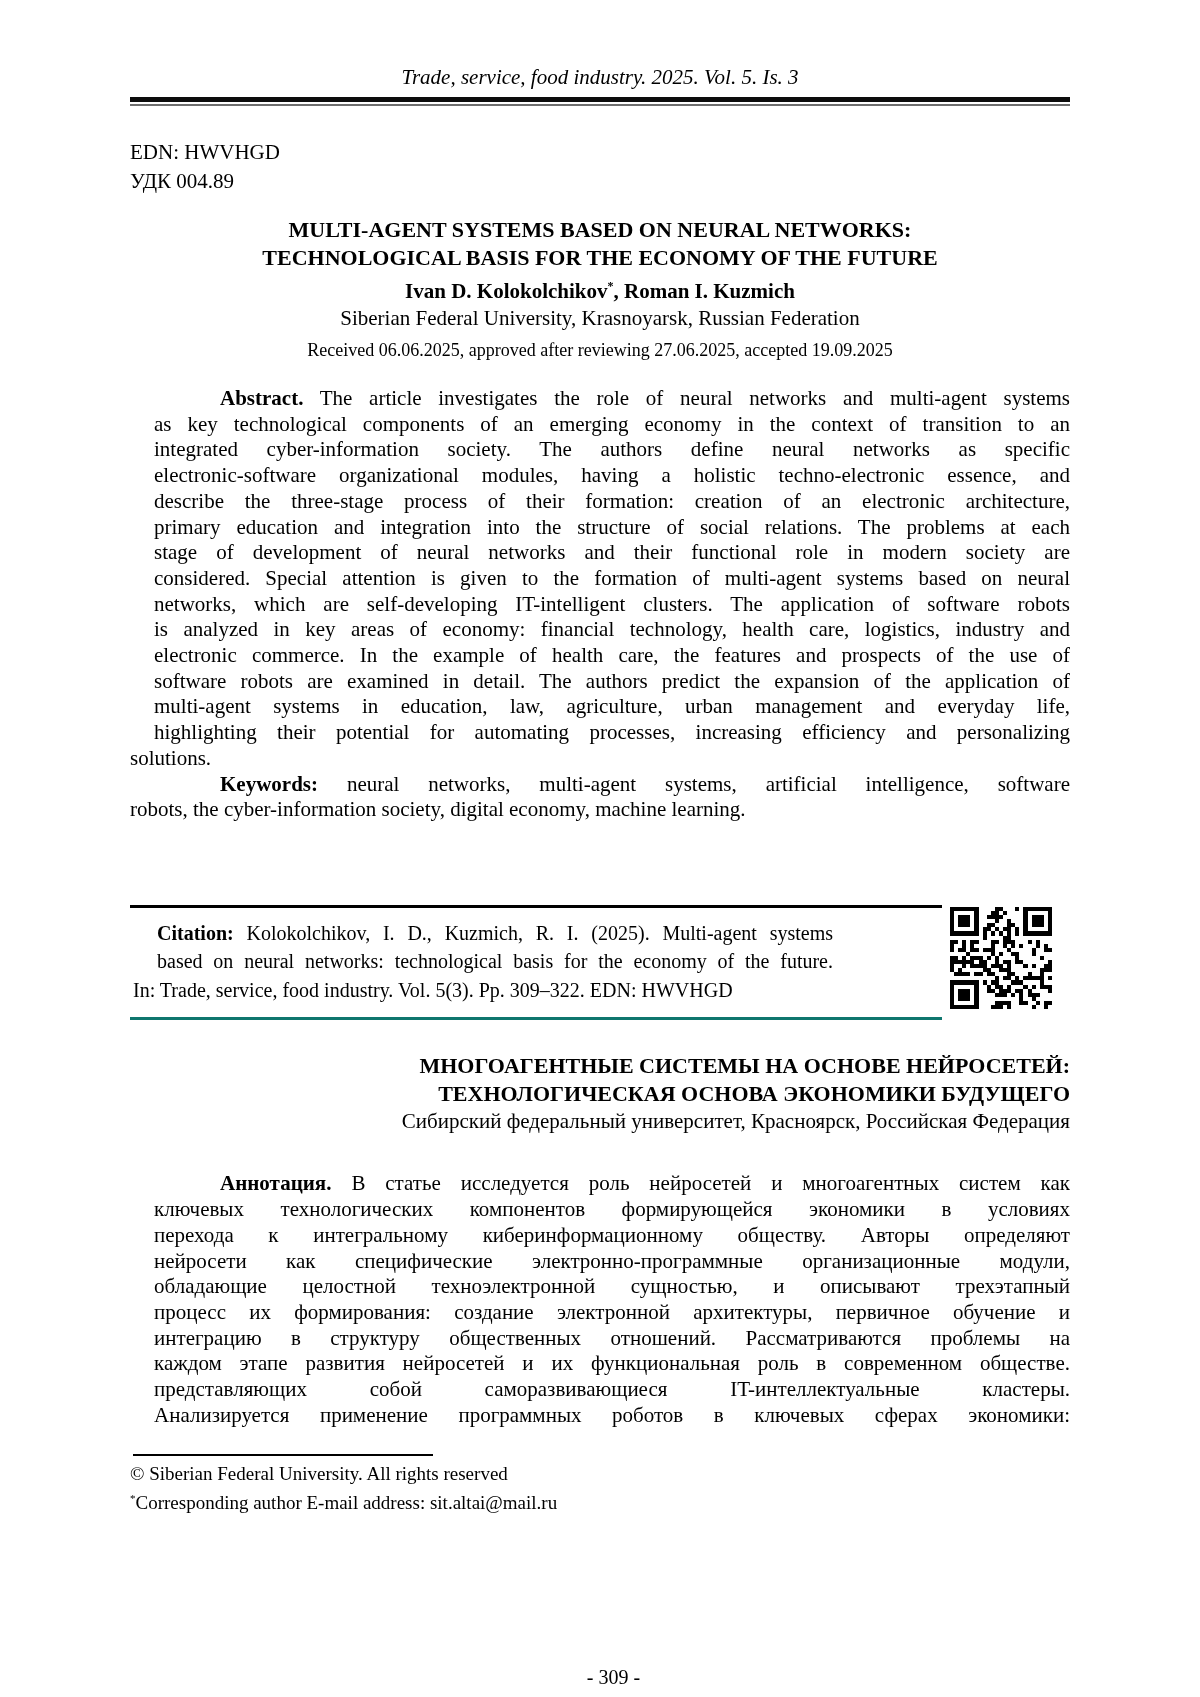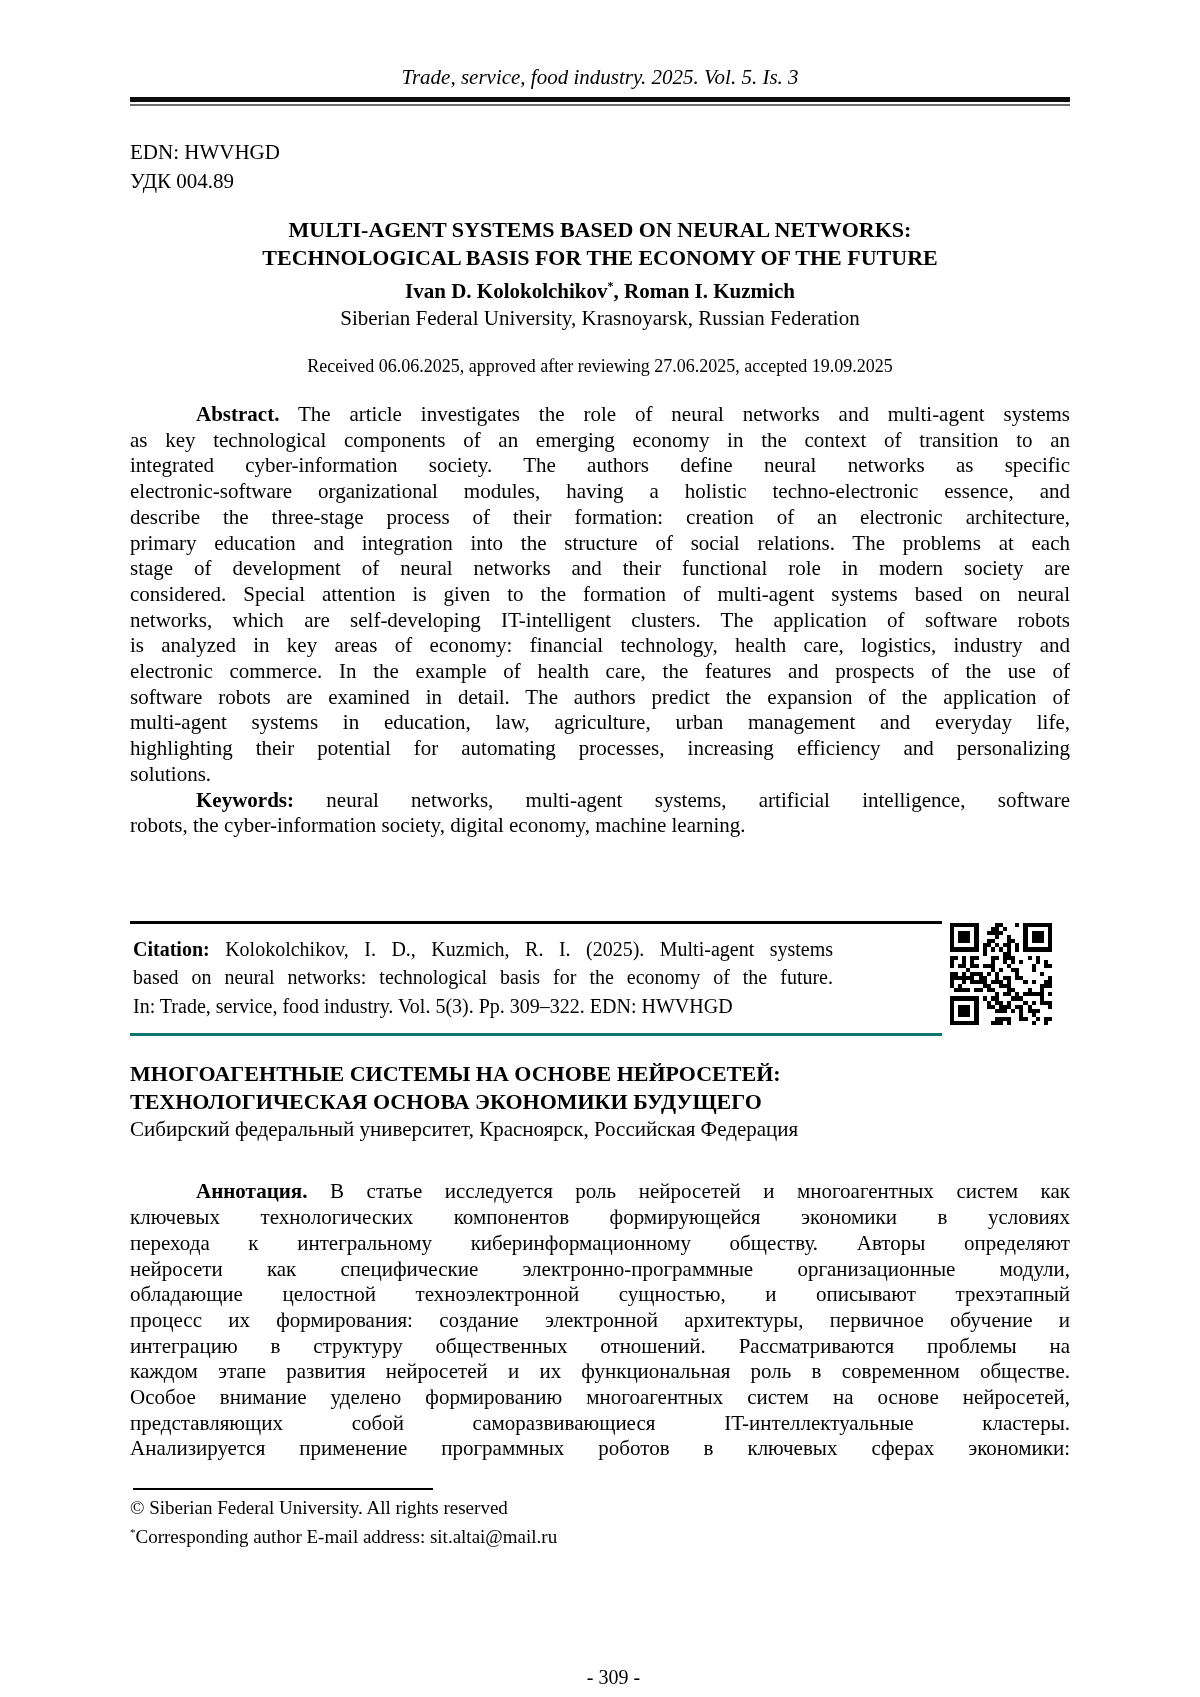--- a/index.html
+++ b/index.html
@@ -20,42 +20,42 @@
   .header-rule-thin  { margin-top:2px; height:2px; background:#6e6e6e; }
 
   .codes { margin-top:32px; font-size:21px; line-height:29px; }
 
   .title-block { margin-top:20px; text-align:center; }
   .title-line { font-weight:bold; font-size:22px; line-height:28px; }
   .authors-line { font-weight:bold; font-size:21px; line-height:28px; }
   .affiliation-line { font-size:21px; line-height:27px; }
   .sup-star { vertical-align:super; font-size:12px; }
 
-  .received-line { margin-top:23px; text-align:center; font-size:18px; line-height:23px; }
+  .received-line { margin-top:7px; text-align:center; font-size:18px; line-height:23px; }
 
   
   .para { margin-top:24px; font-size:21px; }
-  .jl   { text-align:justify; text-align-last:justify; line-height:25.7px; min-height:25.7px; }
+  .jl   { text-align:justify; text-align-last:justify; line-height:25.7px; min-height:25.7px;margin-left:24px; }
   .jl-n { text-align:left; line-height:25.7px; min-height:25.7px; }
   .ind  { display:inline-block; width:66px; }
   b.lbl { font-weight:bold; }
 
   
   .citation-row { position:relative; margin-top:82px; }
   .citation-box {
     width:812px; box-sizing:border-box;
     border-top:3px solid #000; border-bottom:3px solid #0f766e;
     padding:11px 0 13px 3px;
   }
   .citation-text { width:700px; font-size:20px; }
   .citation-text .jl, .citation-text .jl-n { line-height:28.5px; min-height:28.5px; }
   .qr { position:absolute; left:820px; top:2px; width:102px; height:102px; }
   .qr svg { width:102px; height:102px; shape-rendering:crispEdges; display:block; }
 
-  .russian-block { margin-top:24px; text-align:left; }
+  .russian-block { margin-top:32px; text-align:right; }
 
   .annotation { margin-top:36px; font-size:21px; }
 
   
   .footnote { margin-top:26px; }
   .footnote-rule { width:300px; height:2px; background:#000; margin-left:3px; }
   .footnote-line { font-size:19px; line-height:25px; margin-top:5px; }
   .footnote-line:last-child { margin-top:0; }
   .fsup { vertical-align:super; font-size:11px; }
 
@@ -426,21 +426,20 @@
     <div class="annotation">
       <div class="jl"><span class="ind"></span><b class="lbl">Аннотация.</b> <span>В статье исследуется роль нейросетей и многоагентных систем как</span></div>
       <div>
           <div class="jl">ключевых технологических компонентов формирующейся экономики в условиях</div>
           <div class="jl">перехода к интегральному киберинформационному обществу. Авторы определяют</div>
           <div class="jl">нейросети как специфические электронно-программные организационные модули,</div>
           <div class="jl">обладающие целостной техноэлектронной сущностью, и описывают трехэтапный</div>
           <div class="jl">процесс их формирования: создание электронной архитектуры, первичное обучение и</div>
           <div class="jl">интеграцию в структуру общественных отношений. Рассматриваются проблемы на</div>
           <div class="jl">каждом этапе развития нейросетей и их функциональная роль в современном обществе.</div>
-          <div class="jl">Особое внимание уделено формированию многоагентных систем на основе нейросетей,</div>
           <div class="jl">представляющих собой саморазвивающиеся IT-интеллектуальные кластеры.</div>
           <div class="jl">Анализируется применение программных роботов в ключевых сферах экономики:</div>
         </div>
     </div>
 
     <div class="footnote">
       <div class="footnote-rule"></div>
       <div class="footnote-line">© Siberian Federal University. All rights reserved</div>
       <div class="footnote-line"><span class="fsup">*</span><span>Corresponding author E-mail address: sit.altai@mail.ru</span></div>
     </div>

